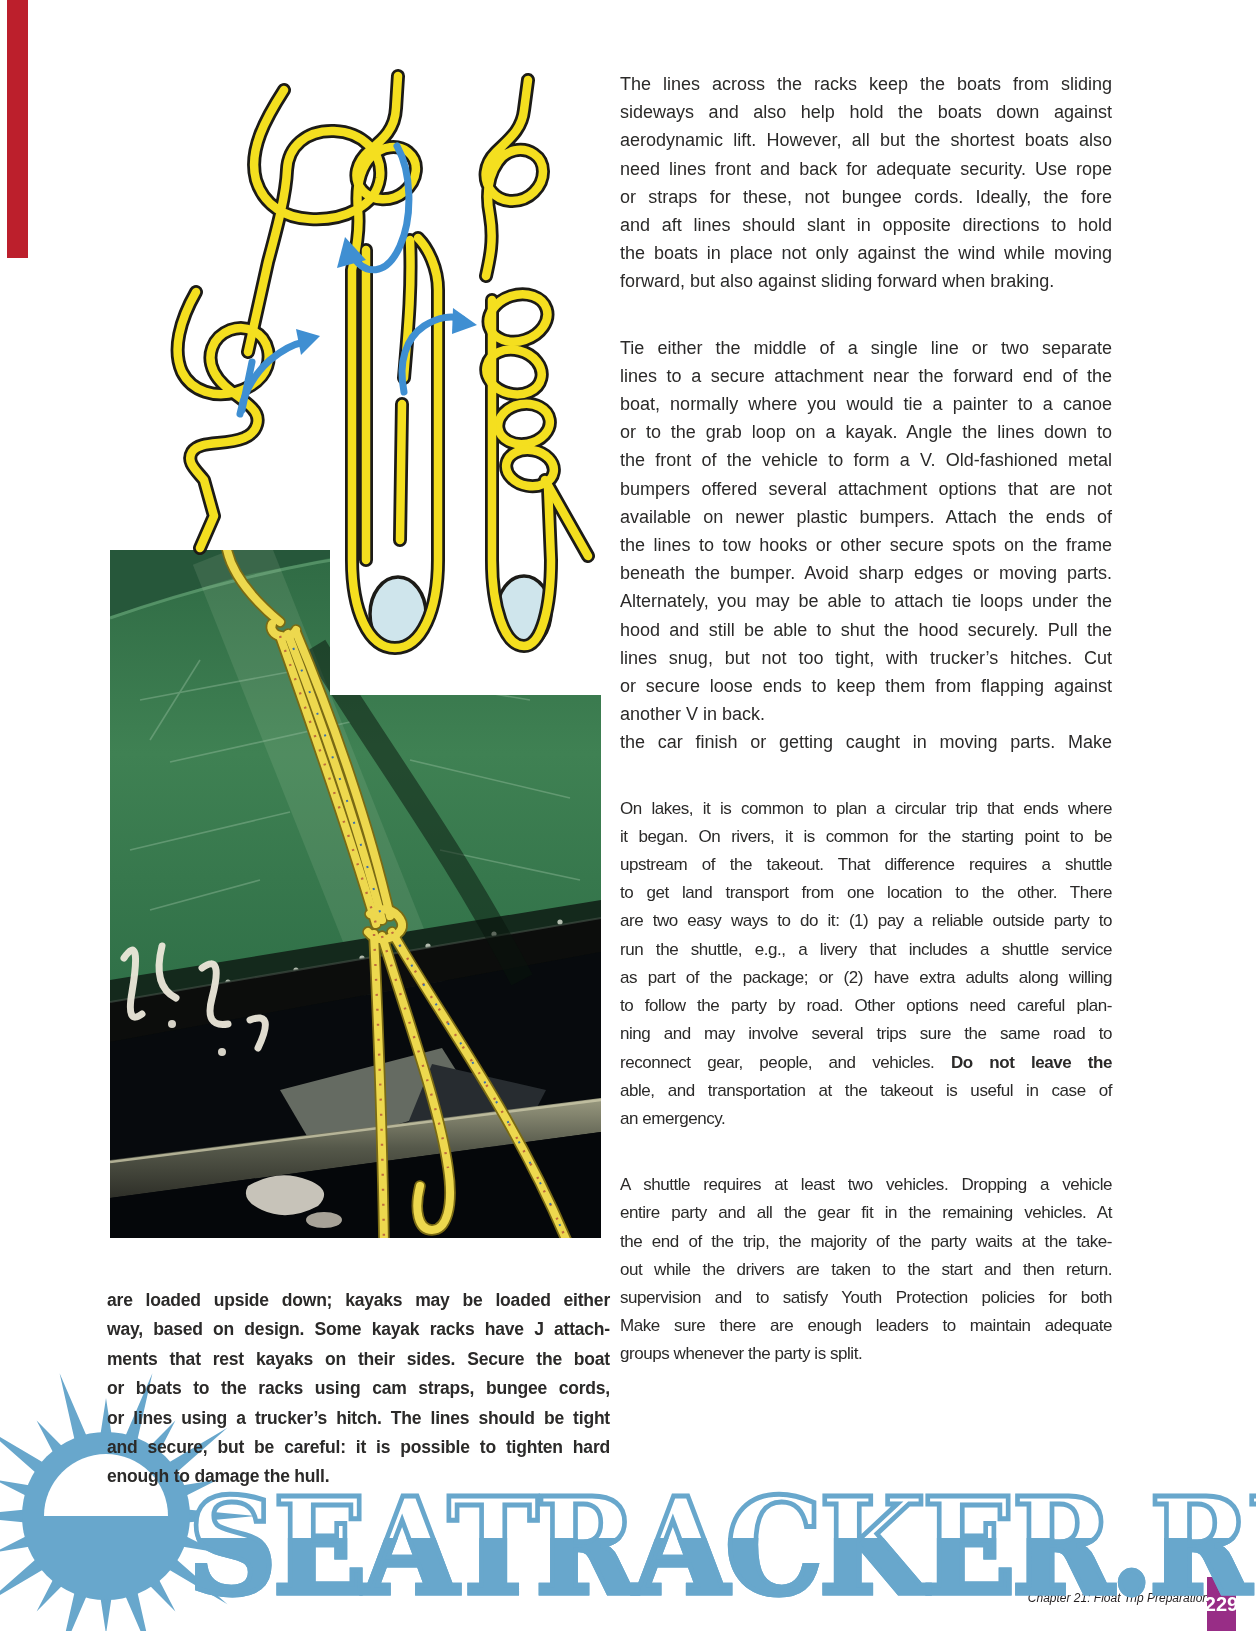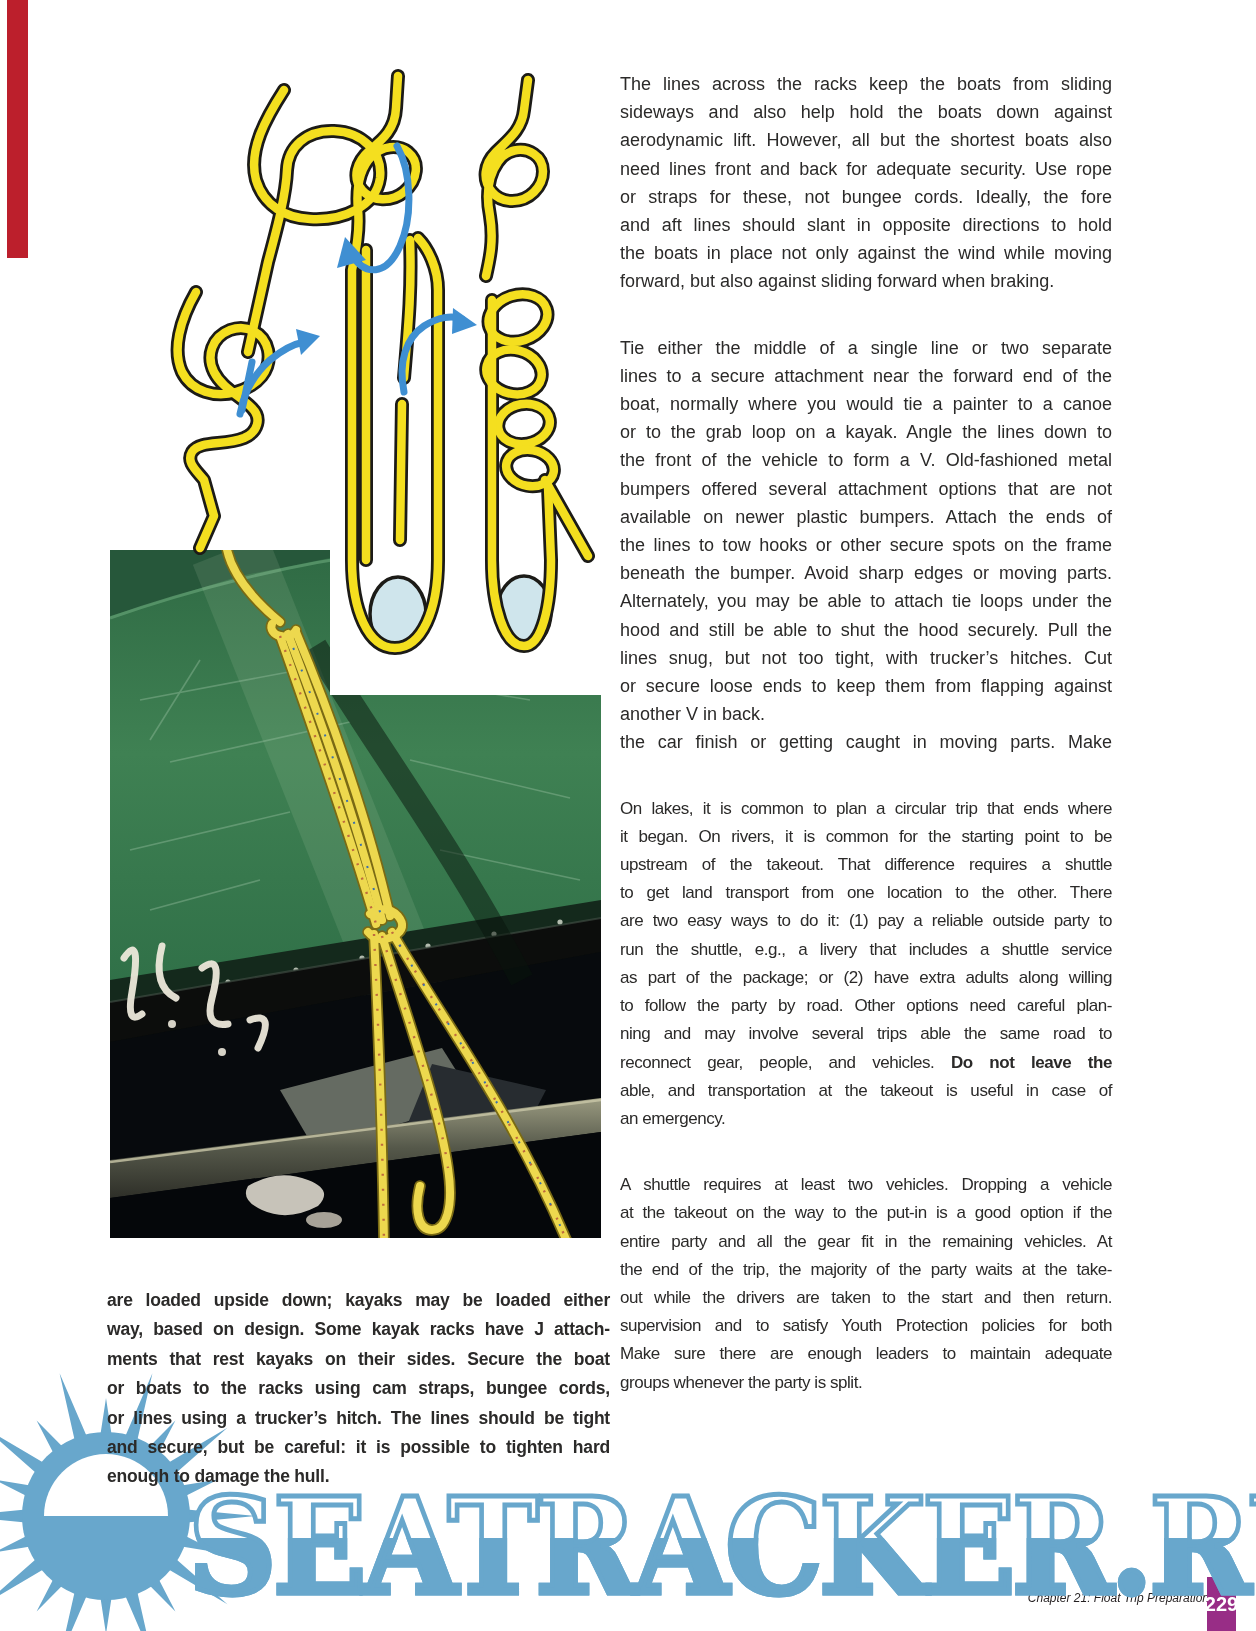--- a/index.html
+++ b/index.html
@@ -235,28 +235,27 @@
       </div>
       <div class="para para-3">
         <div class="jline">On lakes, it is common to plan a circular trip that ends where</div>
         <div class="jline">it began. On rivers, it is common for the starting point to be</div>
         <div class="jline">upstream of the takeout. That difference requires a shuttle</div>
         <div class="jline">to get land transport from one location to the other. There</div>
         <div class="jline">are two easy ways to do it: (1) pay a reliable outside party to</div>
         <div class="jline">run the shuttle, e.g., a livery that includes a shuttle service</div>
         <div class="jline">as part of the package; or (2) have extra adults along willing</div>
         <div class="jline">to follow the party by road. Other options need careful plan-</div>
-        <div class="jline">ning and may involve several trips able the same road to</div>
+        <div class="jline">ning and may involve several trips sure the same road to</div>
         <div class="jline">reconnect gear, people, and vehicles. <b>Do not leave the</b></div>
         <div class="jline">able, and transportation at the takeout is useful in case of</div>
         <div class="jline last">an emergency.</div>
       </div>
       <div class="para para-4">
         <div class="jline">A shuttle requires at least two vehicles. Dropping a vehicle</div>
-        <div class="jline">at the takeout on the way to the put-in is a good option if the</div>
         <div class="jline">entire party and all the gear fit in the remaining vehicles. At</div>
         <div class="jline">the end of the trip, the majority of the party waits at the take-</div>
         <div class="jline">out while the drivers are taken to the start and then return.</div>
         <div class="jline">supervision and to satisfy Youth Protection policies for both</div>
         <div class="jline">Make sure there are enough leaders to maintain adequate</div>
         <div class="jline last">groups whenever the party is split.</div>
       </div>
     </div>
 
   <div id="left-col" class="textcol">

